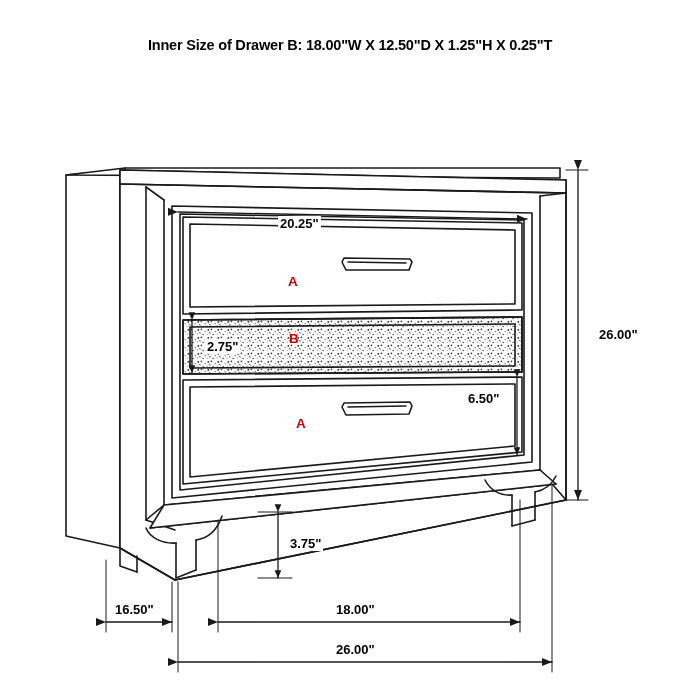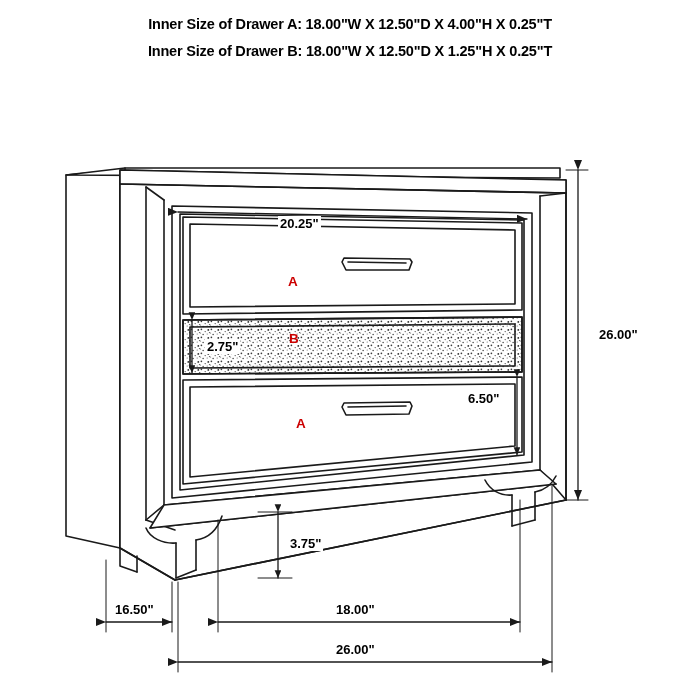--- a/index.html
+++ b/index.html
@@ -19,21 +19,21 @@
     position: absolute;
     left: 0;
     width: 700px;
     text-align: center;
     font-size: 14.5px;
     font-weight: bold;
     color: #000000;
     letter-spacing: -0.2px;
   }
   #hdr1 { top: 16px; }
-  #hdr2 { top: 43px; }
+  #hdr2 { top: 37px; }
 
   #canvas {
     position: absolute;
     left: 0;
     top: 0;
   }
   .dimlabel {
     position: absolute;
     font-size: 13px;
     font-weight: bold;
@@ -48,21 +48,20 @@
     font-weight: bold;
     color: #cc0000;
     white-space: nowrap;
   }
 </style>
 </head>
 <body>
 
 <div id="page">
 
-  <div class="hdr" id="hdr1">Inner Size of Drawer A: 18.00"W X 12.50"D X 4.00"H X 0.25"T</div>
   <div class="hdr" id="hdr2">Inner Size of Drawer B: 18.00"W X 12.50"D X 1.25"H X 0.25"T</div>
 
   <svg id="canvas" width="700" height="700" viewBox="0 0 700 700">
     <defs>
       <marker id="arr" markerWidth="9" markerHeight="9" refX="8" refY="3.2" orient="auto">
         <path d="M0,0 L8,3.2 L0,6.4 z" fill="#1a1a1a"></path>
       </marker>
       <marker id="arrS" markerWidth="7" markerHeight="7" refX="6" refY="2.6" orient="auto">
         <path d="M0,0 L6,2.6 L0,5.2 z" fill="#1a1a1a"></path>
       </marker>

